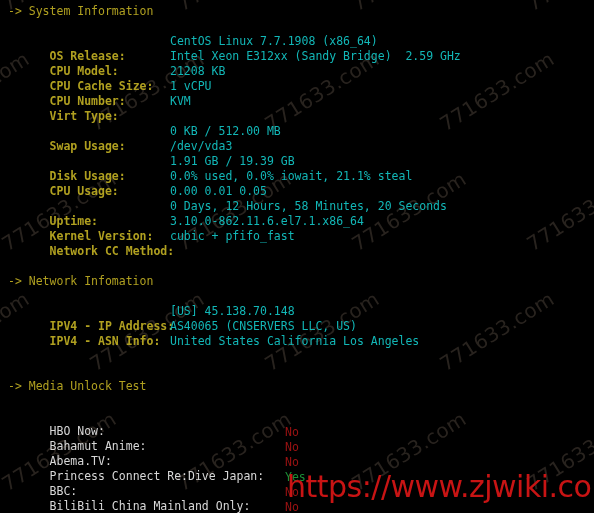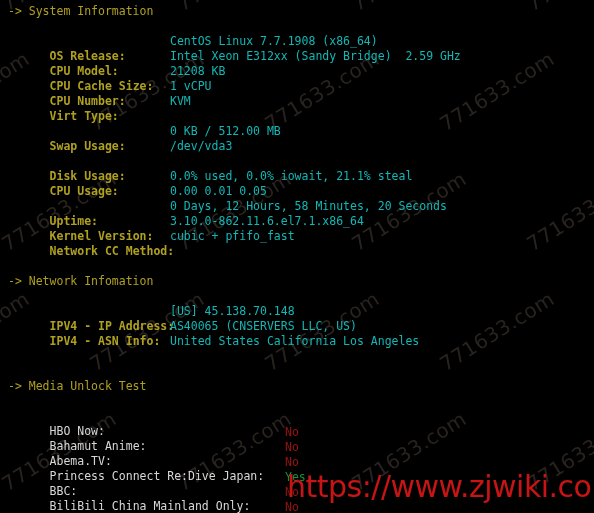--- a/index.html
+++ b/index.html
@@ -160,20 +160,21 @@
     </div>
     <div class="row">
       <span class="lbl-sys">Swap Usage:</span>
       <span class="val">0 KB / 512.00 MB</span>
     </div>
     <div class="row">
       <span class="val">/dev/vda3</span>
     </div>
     <div class="row">
       <span class="lbl-sys">Disk Usage:</span>
+      <span class="val">1.91 GB / 19.39 GB</span>
     </div>
     <div class="row">
       <span class="lbl-sys">CPU Usage:</span>
       <span class="val">0.0% used, 0.0% iowait, 21.1% steal</span>
     </div>
     <div class="row">
       <span class="val">0.00 0.01 0.05</span>
     </div>
     <div class="row">
       <span class="lbl-sys">Uptime:</span>

